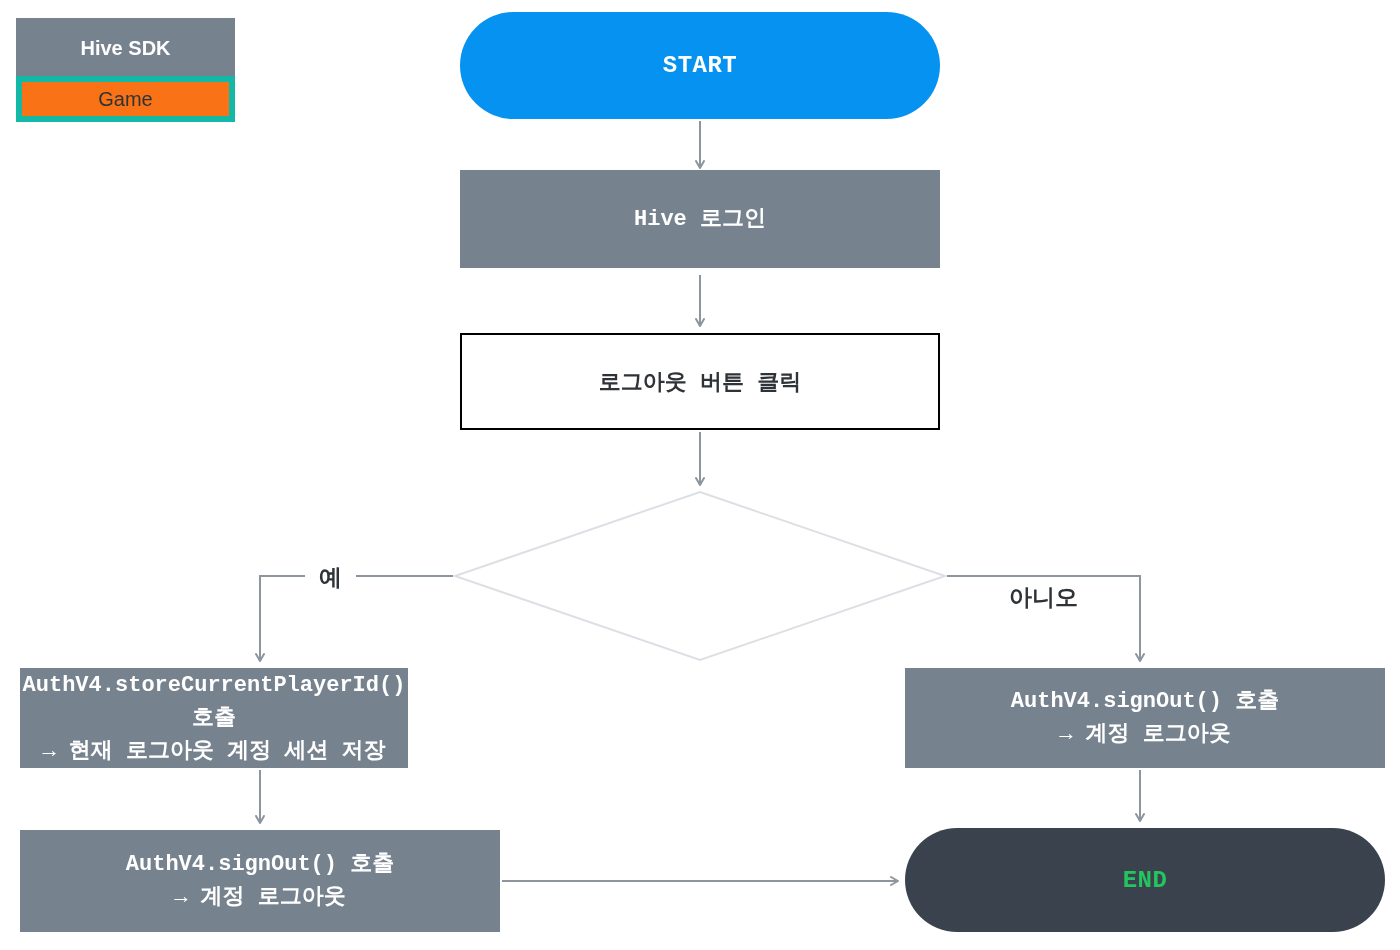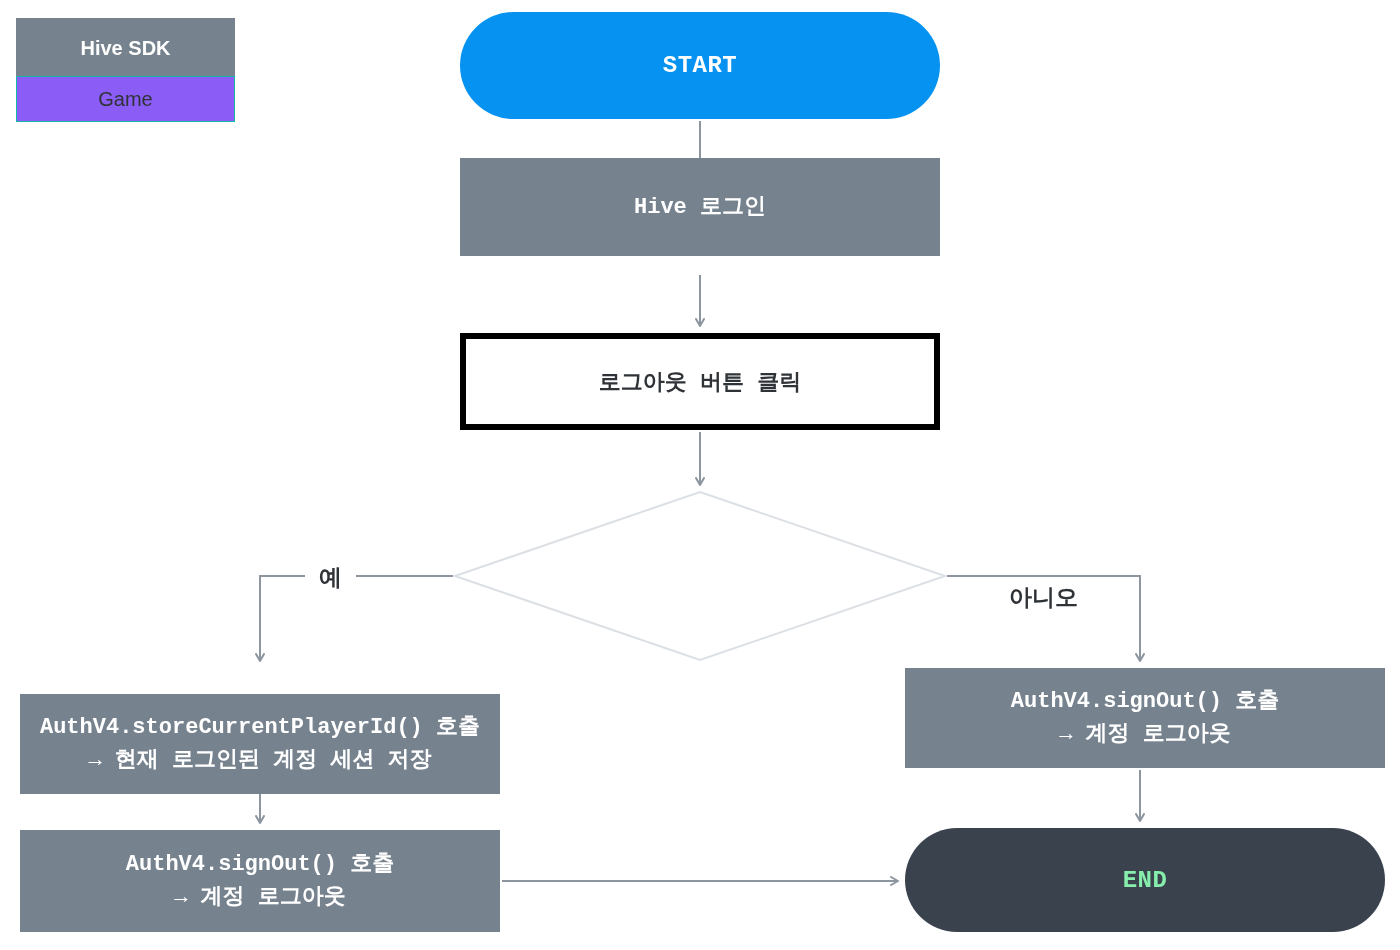--- a/index.html
+++ b/index.html
@@ -37,42 +37,42 @@
     border-radius: 54px;
     color: #ffffff;
     font-weight: bold;
     font-size: 24px;
     letter-spacing: 0.5px;
   }
   .pill-end {
     left: 905px; top: 828px; width: 480px; height: 104px;
     background: #3A434D;
     border-radius: 52px;
-    color: #86efac;
+    color: #22c55e;
     font-weight: bold;
     font-size: 24px;
     letter-spacing: 0.5px;
   }
   .gray-box {
     background: #76828E;
     color: #ffffff;
     font-weight: bold;
     font-size: 22px;
     line-height: 1.5;
   }
-  .box-hive-login { left: 460px; top: 158px; width: 480px; height: 98px; }
+  .box-hive-login { left: 460px; top: 170px; width: 480px; height: 98px; }
   .box-logout-click {
     left: 460px; top: 333px; width: 480px; height: 97px;
     background: #ffffff;
-    border: 6px solid #000000;
+    border: 2px solid #000000;
     color: #2F3337;
     font-weight: 600;
     font-size: 22px;
   }
-  .box-store   { left: 20px;  top: 668px; width: 480px; height: 100px; margin-top: 26px; }
+  .box-store   { left: 20px;  top: 668px; width: 388px; height: 100px; }
   .box-signout-right { left: 905px; top: 668px; width: 480px; height: 100px; }
   .box-signout-left  { left: 20px;  top: 830px; width: 480px; height: 102px; }
   .decision-text {
     position: absolute;
     left: 460px; top: 540px; width: 480px; height: 72px;
     display: flex;
     align-items: center;
     justify-content: center;
     color: #2F3337;
     font-weight: 600;
@@ -99,22 +99,22 @@
     font-size: 20px;
   }
   .legend-sdk {
     left: 16px; top: 18px; width: 219px; height: 60px;
     background: #76828E;
     color: #ffffff;
     font-weight: bold;
   }
   .legend-game {
     left: 16px; top: 76px; width: 219px; height: 46px;
-    background: #8b5cf6;
-    border: 1px solid #14b8a6;
+    background: #f97316;
+    border: 6px solid #14b8a6;
     color: #2F3337;
     font-weight: 500;
   }
   .line2 { display: block; }
 </style>
 </head>
 <body>
 
 <div class="canvas">
 
@@ -166,21 +166,21 @@
 
   <div class="branch-label label-yes">
     <span>예</span>
   </div>
   <div class="branch-label label-no">
     <span>아니오</span>
   </div>
 
   <div class="node gray-box box-store">
     <span class="line2">AuthV4.storeCurrentPlayerId() 호출</span>
-    <span class="line2">→ 현재 로그인된 계정 세션 저장</span>
+    <span class="line2">→ 현재 로그아웃 계정 세션 저장</span>
   </div>
 
   <div class="node gray-box box-signout-right">
     <span class="line2">AuthV4.signOut() 호출</span>
     <span class="line2">→ 계정 로그아웃</span>
   </div>
 
   <div class="node gray-box box-signout-left">
     <span class="line2">AuthV4.signOut() 호출</span>
     <span class="line2">→ 계정 로그아웃</span>

